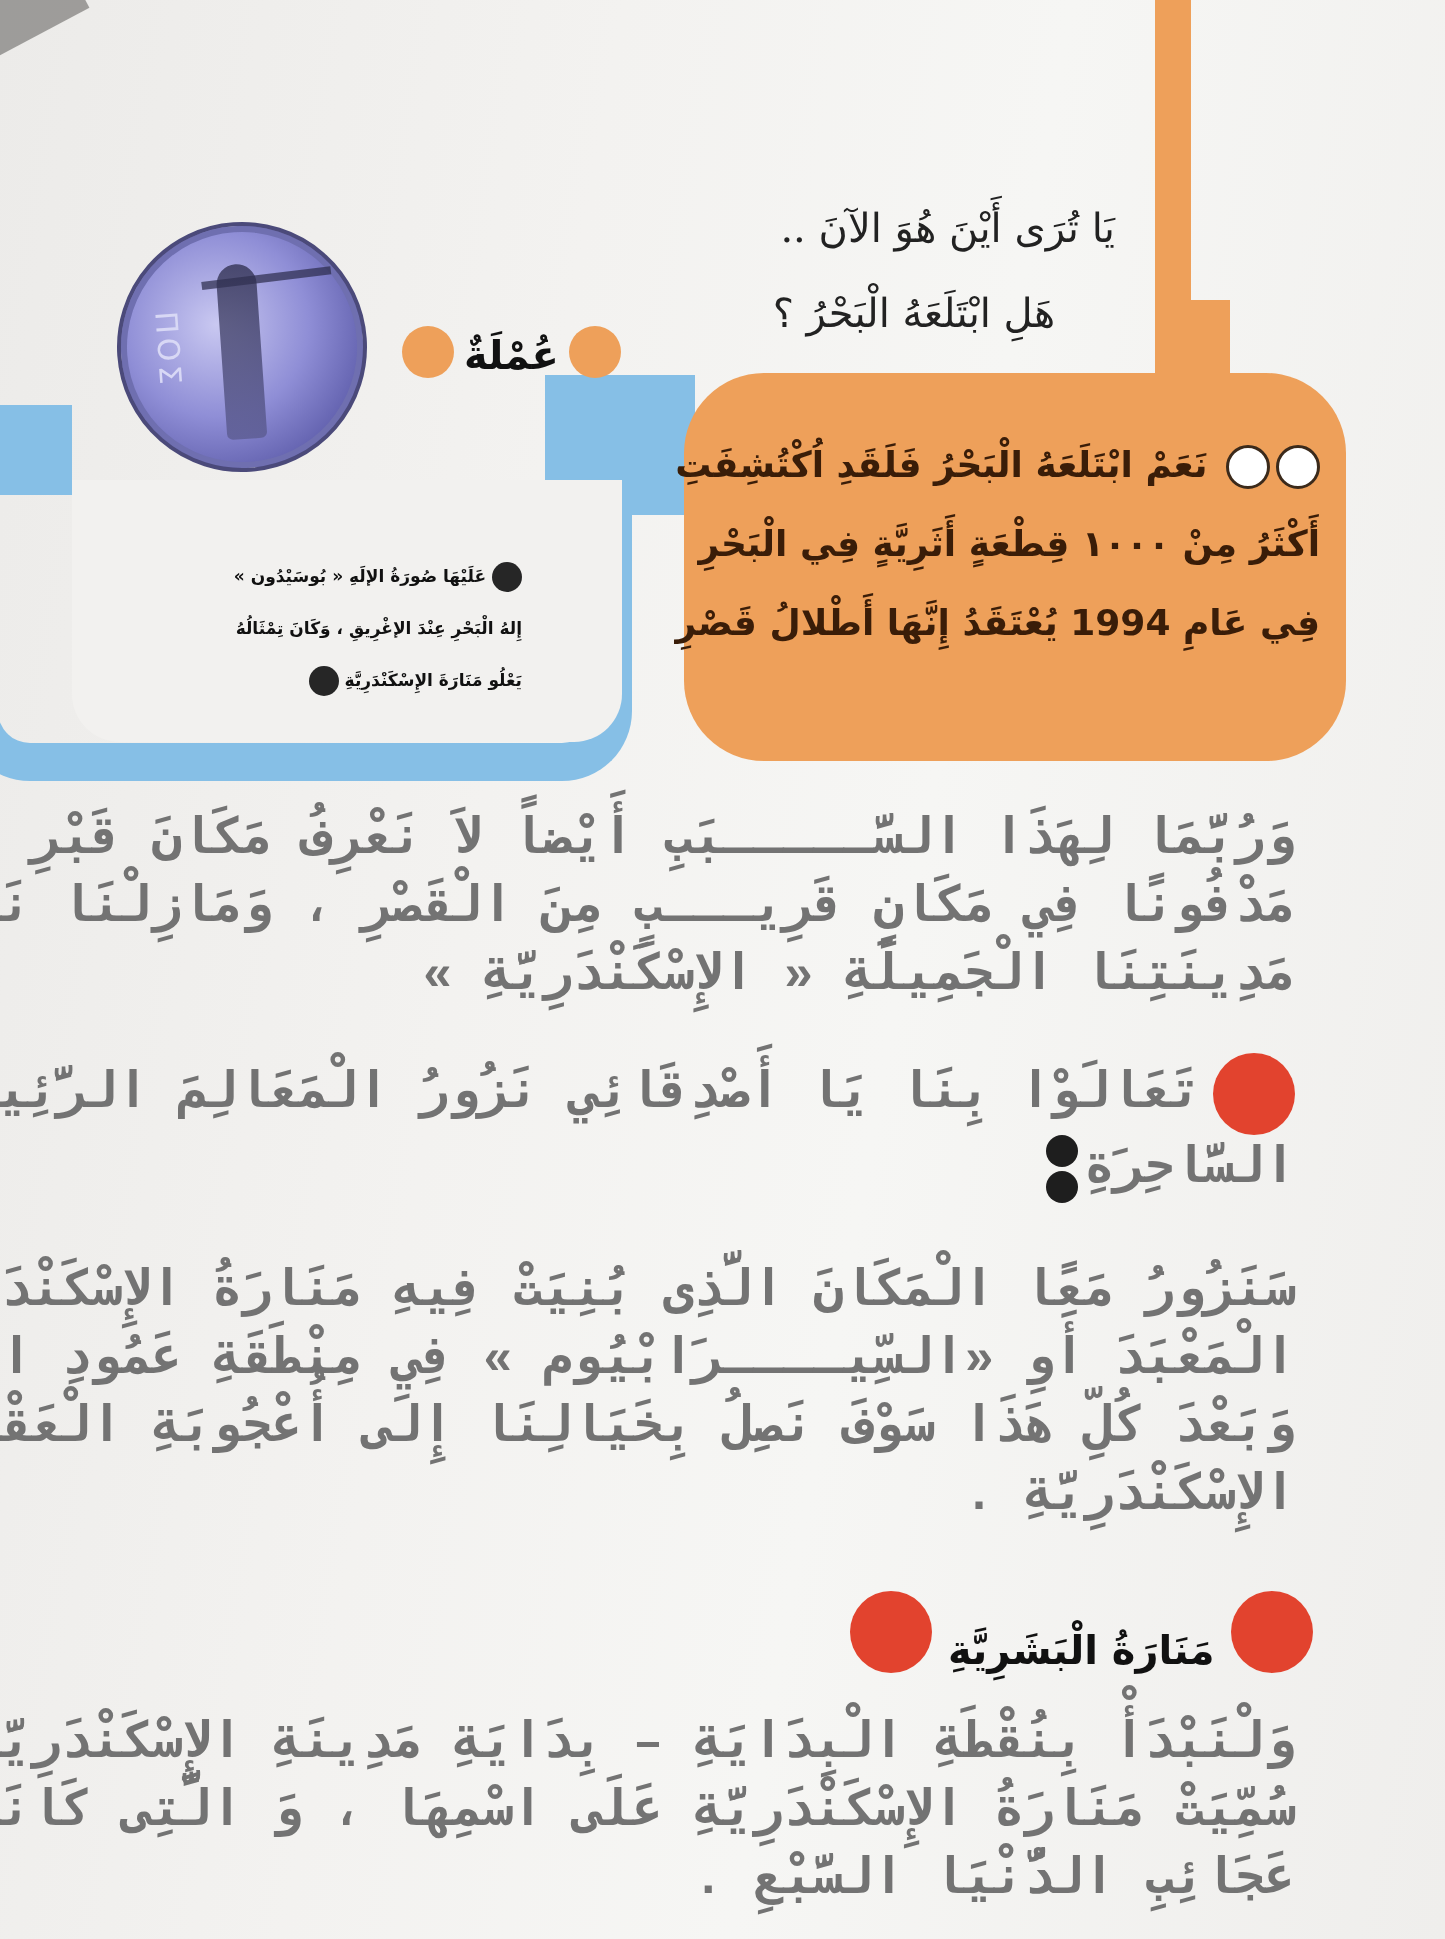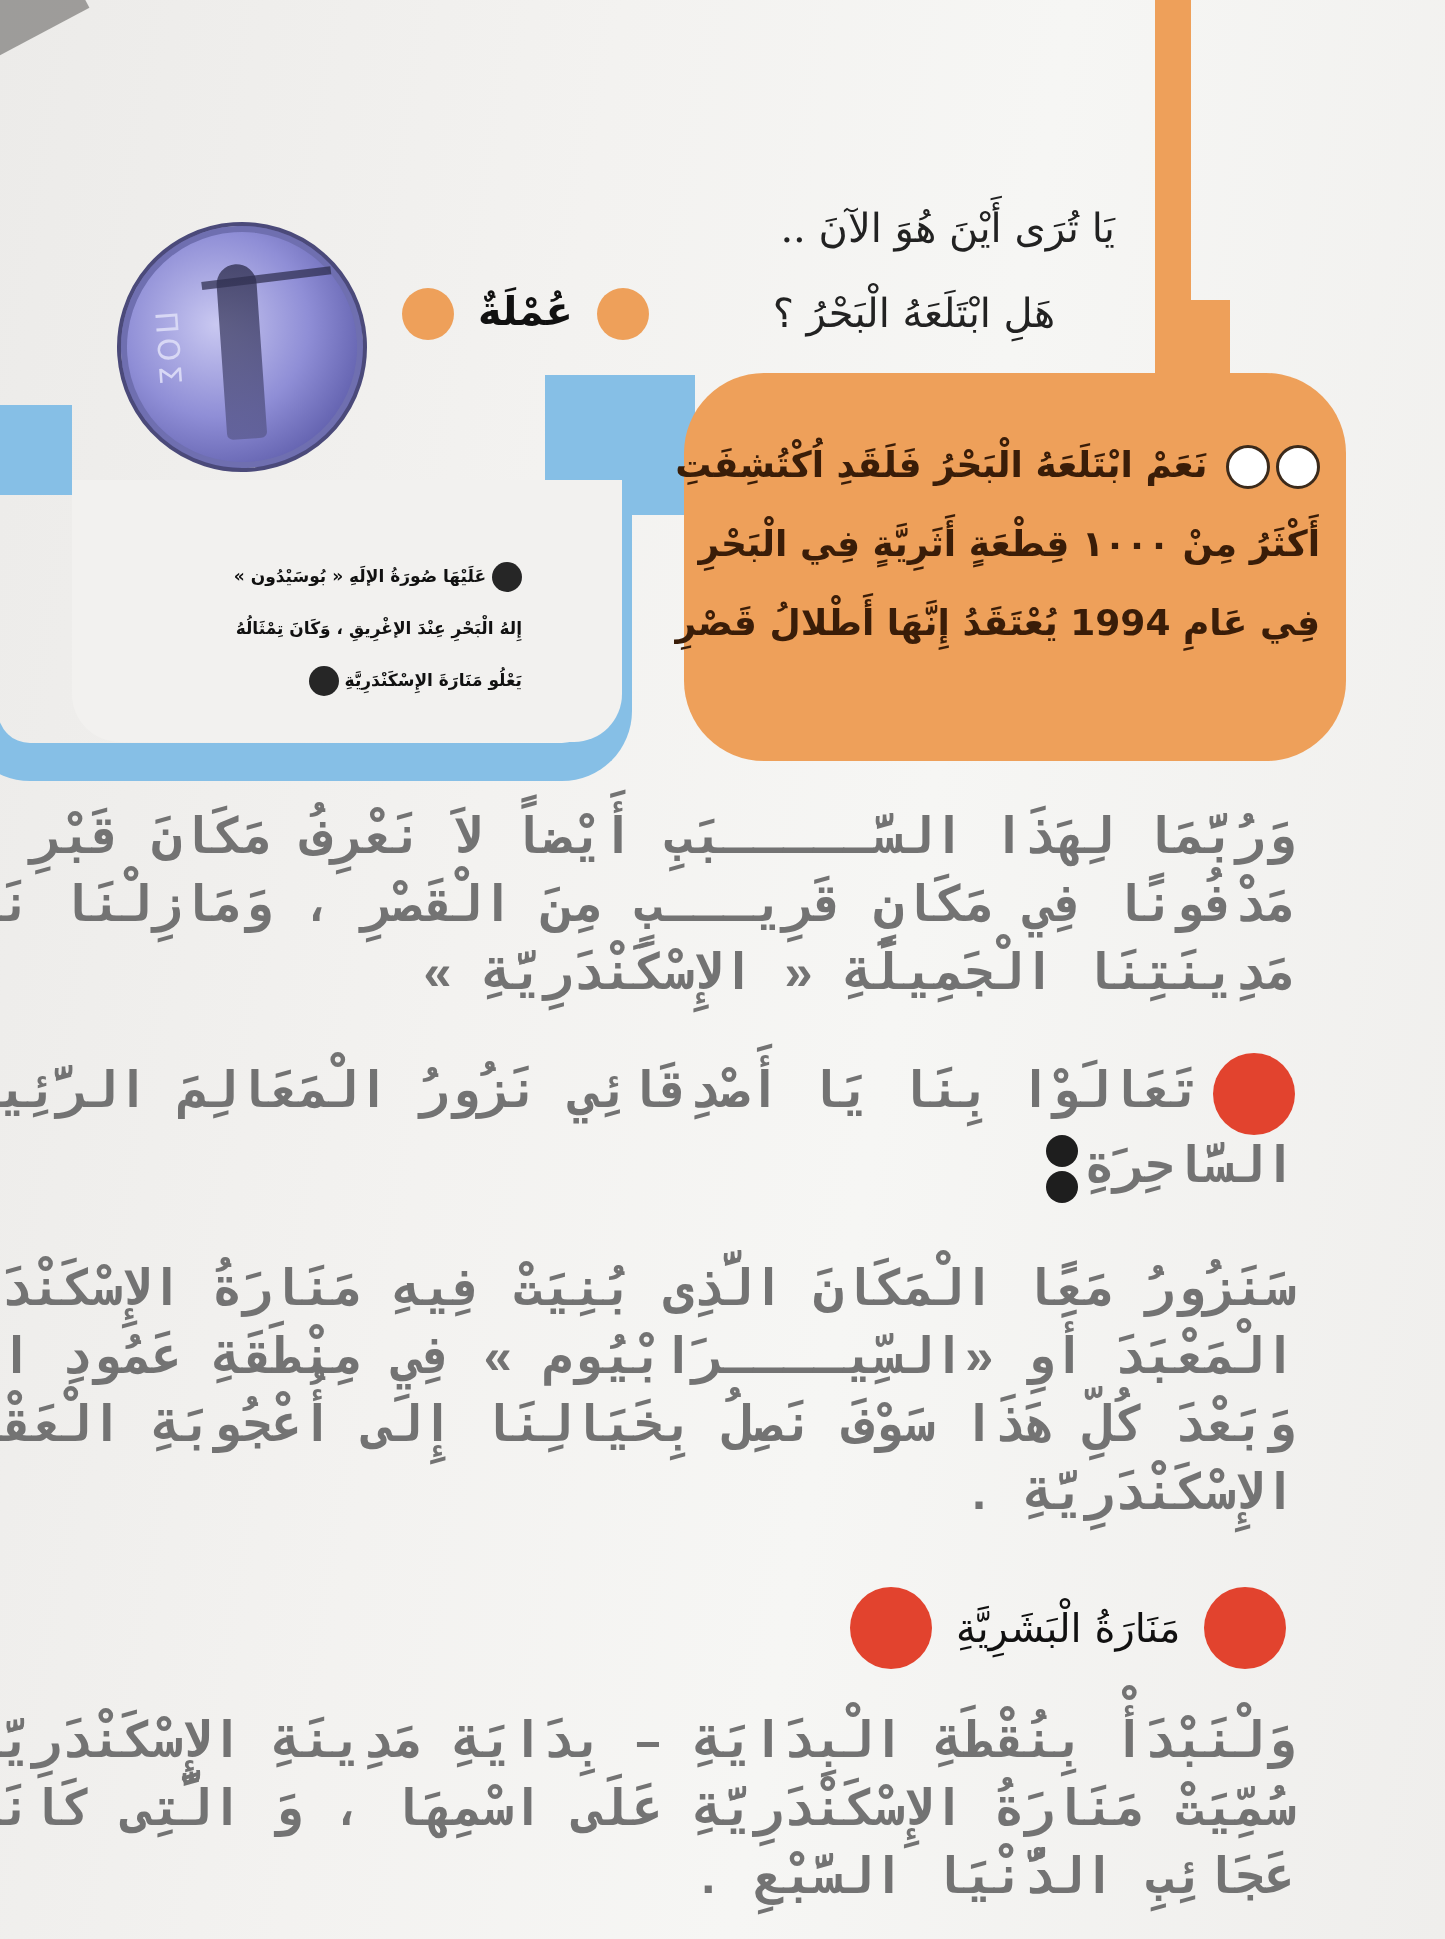--- a/index.html
+++ b/index.html
@@ -83,22 +83,22 @@
       position: absolute; left: 85px; top: 50px; width: 130px; height: 8px;
       background: #2b2b4a; opacity: .7; transform: rotate(-3deg);
     }
     .coin .letters {
       position: absolute; left: 30px; top: 80px; color: #d8d8f5;
       font-size: 30px; writing-mode: vertical-rl; letter-spacing: 4px;
       font-family: "DejaVu Sans", sans-serif;
     }
 
     .coin-label-wrap {
-      position: absolute; left: 402px; top: 288px; height: 60px;
-      display: flex; align-items: flex-start; gap: 24px; direction: rtl;
+      position: absolute; left: 402px; top: 318px; height: 60px;
+      display: flex; align-items: flex-end; gap: 10px; direction: rtl;
     }
     .dot-orange {
       width: 52px; height: 52px; border-radius: 50%; background: var(--orange);
       display: inline-block;
     }
     .coin-label { font-size: 40px; font-weight: bold; color: #111; }
 
     .caption {
       position: absolute; left: 82px; top: 550px; width: 440px;
       direction: rtl; text-align: right; font-size: 17px; line-height: 52px;
@@ -127,21 +127,21 @@
       background: var(--red); vertical-align: middle; margin-left: 12px;
     }
     .double-dot {
       display: inline-flex; flex-direction: column; gap: 4px; vertical-align: middle;
       margin-right: 6px;
     }
     .double-dot span { width: 32px; height: 32px; border-radius: 50%; background: #1e1e1e; display: block; }
 
     .heading-row {
       position: absolute; left: 850px; top: 1583px; height: 90px;
-      display: flex; align-items: center; direction: rtl; gap: 24px;
+      display: flex; align-items: flex-end; direction: rtl; gap: 16px; font-weight: bold;
     }
     .heading-row .bullet-red { margin: 0; }
     .heading-text { font-size: 40px; color: #111; }
 
     :root {
       --orange: #eea05a;
       --blue: #86bfe6;
       --red: #e2432e;
     }
   </style>

